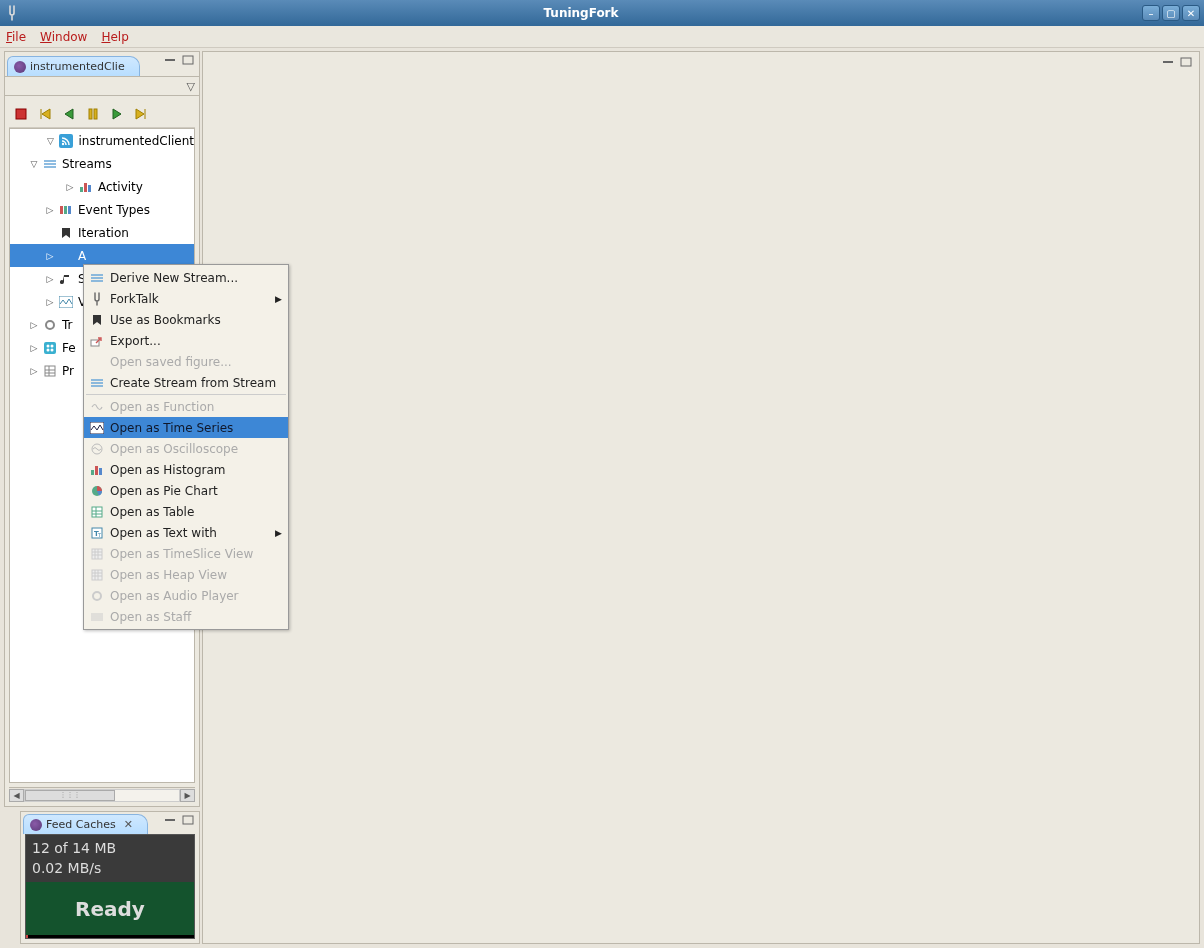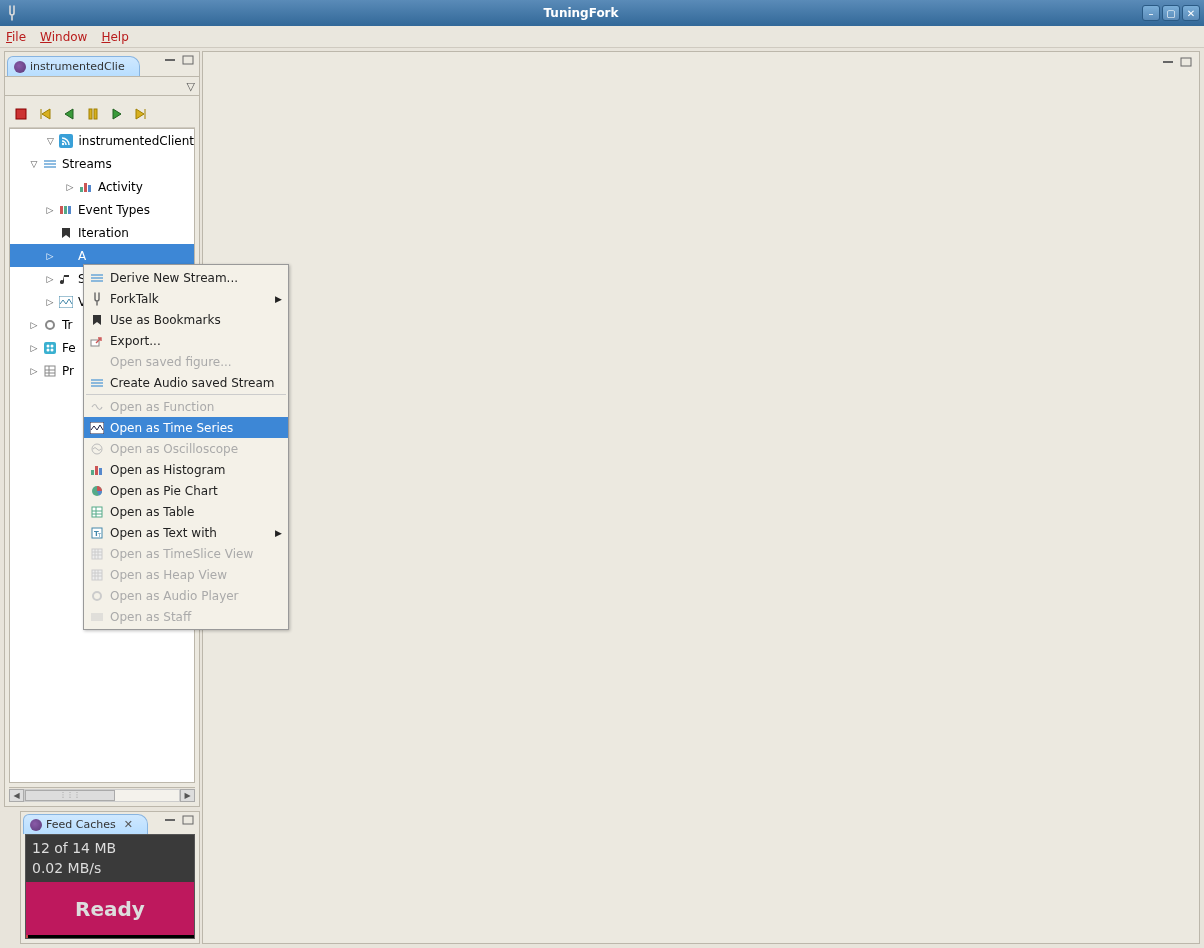--- a/index.html
+++ b/index.html
@@ -43,34 +43,34 @@
 .ticon { width: 16px; height: 14px; margin: 0 4px 0 2px; display: inline-flex; align-items: center; justify-content: center; font-size: 11px; }
 
 .hscroll { height: 15px; background: #e8e4db; border-top: 1px solid #bcb7ab; margin: 0 4px 4px 4px; display: flex; align-items: center; }
 .hscroll .arrow { width: 15px; height: 13px; border: 1px solid #aaa; background: #ddd; display: flex; align-items: center; justify-content: center; font-size: 8px; color: #555; }
 .hscroll .track { flex: 1; height: 13px; background: #f4f2ec; border: 1px solid #ccc; position: relative; }
 .hscroll .thumb { position: absolute; left: 0; width: 90px; top: 0; bottom: 0; background: #ddd; border: 1px solid #aaa; display: flex; align-items: center; justify-content: center; font-size: 7px; color: #888; }
 
 .feedcaches { height: 133px; margin-left: 16px; }
 .fc-tab { height: 22px; }
 .fc-close { font-size: 11px; color: #555; margin-left: 4px; }
-.fc-body { flex: 1; background: #be185d; margin: 0 4px 4px 4px; border: 1px solid #555; color: #ddd; font-size: 14px; position: relative; display: flex; flex-direction: column; }
+.fc-body { flex: 1; background: #14532d; margin: 0 4px 4px 4px; border: 1px solid #555; color: #ddd; font-size: 14px; position: relative; display: flex; flex-direction: column; }
 .fc-top { background: #3a3a3a; padding: 4px 6px; font-size: 14px; line-height: 1.4; }
 .fc-mid { flex: 1; display: flex; align-items: center; justify-content: center; font-size: 20px; font-weight: bold; color: #ddd; }
 .fc-bar { height: 3px; background: #000; position: relative; }
 .fc-bar .fill { position: absolute; left: 0; top: 0; bottom: 0; width: 2px; background: #c44; }
 
 .rightcol { flex: 1; padding: 4px 4px 4px 2px; }
 .editorarea { width: 100%; height: 100%; background: #ece9e0; border: 1px solid #bcb7ab; position: relative; }
 .editorarea .tabctrl { right: 6px; top: 4px; }
 
 
 .ctxmenu { position: absolute; left: 83px; top: 264px; width: 206px; background: #f4f1e8; border: 1px solid #999; box-shadow: 1px 1px 3px rgba(0,0,0,0.25); z-index: 100; padding: 2px 0; font-size: 12px; }
 .ctxitem { height: 21px; display: flex; align-items: center; padding: 0 6px 0 4px; color: #222; }
-.ctxitem.highlight { background: #3d87d6; color: #ffffff; }
+.ctxitem.highlight { background: #3d87d6; color: #0f172a; }
 .ctxitem.disabled { color: #aaa; }
 .ctxitem .cicon { width: 18px; height: 16px; display: inline-flex; align-items: center; justify-content: center; margin-right: 4px; font-size: 11px; }
 .ctxitem .arrow { margin-left: auto; font-size: 9px; color: #222; }
 .ctxsep { height: 1px; background: #ccc; margin: 1px 2px; }
 
 
 svg { display: block; }
 </style>
 </head>
 <body>
@@ -361,21 +361,21 @@
   <div class="ctxitem disabled">
     <span class="cicon"></span>
     <span>Open saved figure...</span>
   </div>
   <div class="ctxitem">
     <span class="cicon">
         <svg width="14" height="12">
           <path d="M1 3 h12 M1 6 h12 M1 9 h12" stroke="#6aa7d8" stroke-width="1.4"></path>
         </svg>
       </span>
-    <span>Create Audio saved Stream</span>
+    <span>Create Stream from Stream</span>
   </div>
   <div class="ctxsep"></div>
   <div class="ctxitem disabled">
     <span class="cicon">
         <svg width="14" height="12">
           <path d="M2 6 q3 -5 5 0 q3 5 5 0" stroke="#bbb" fill="none" stroke-width="1.2"></path>
         </svg>
       </span>
     <span>Open as Function</span>
   </div>

